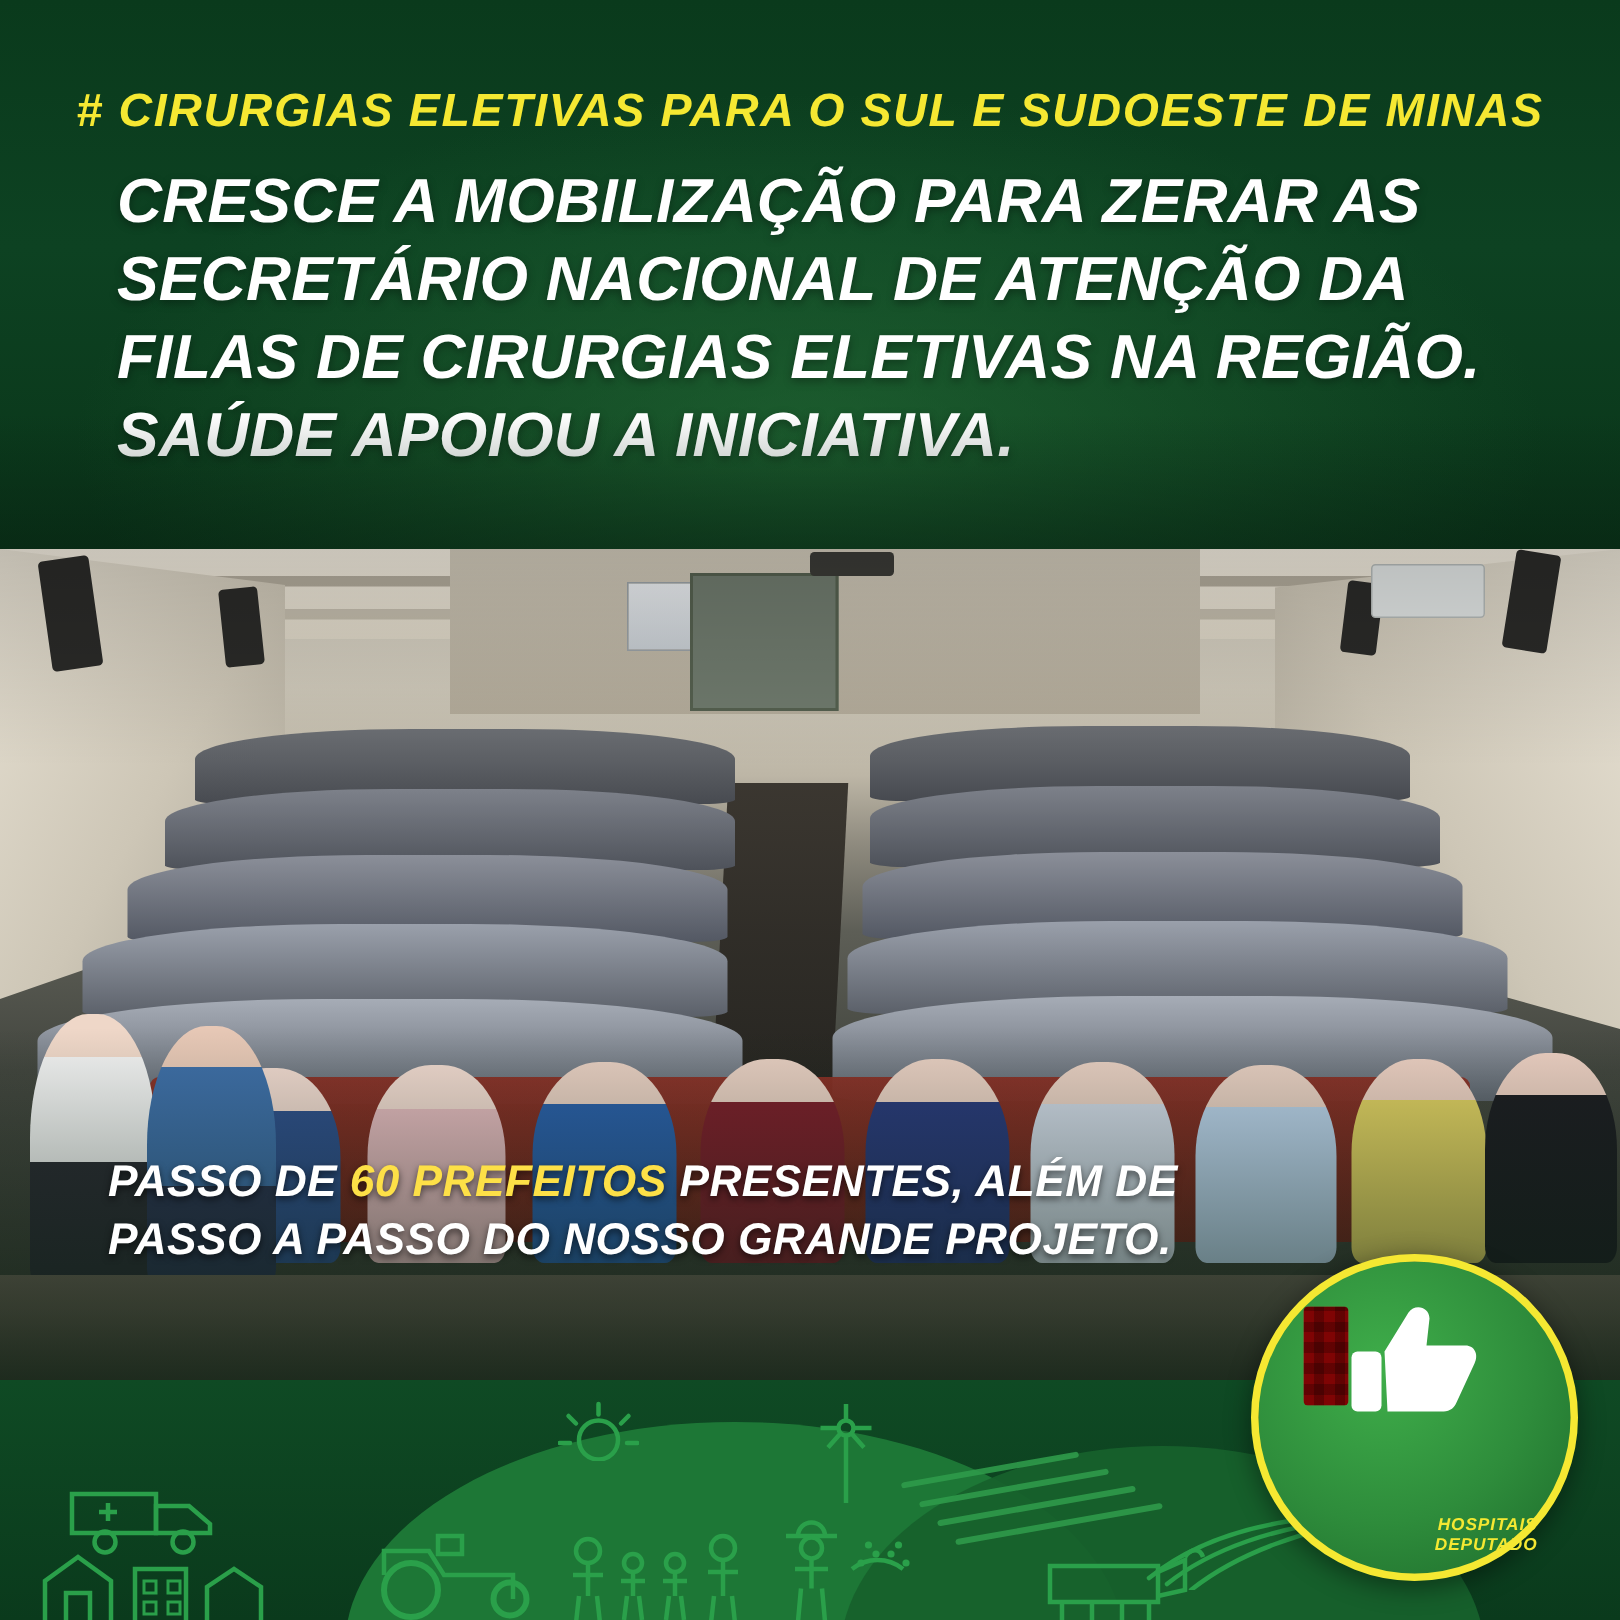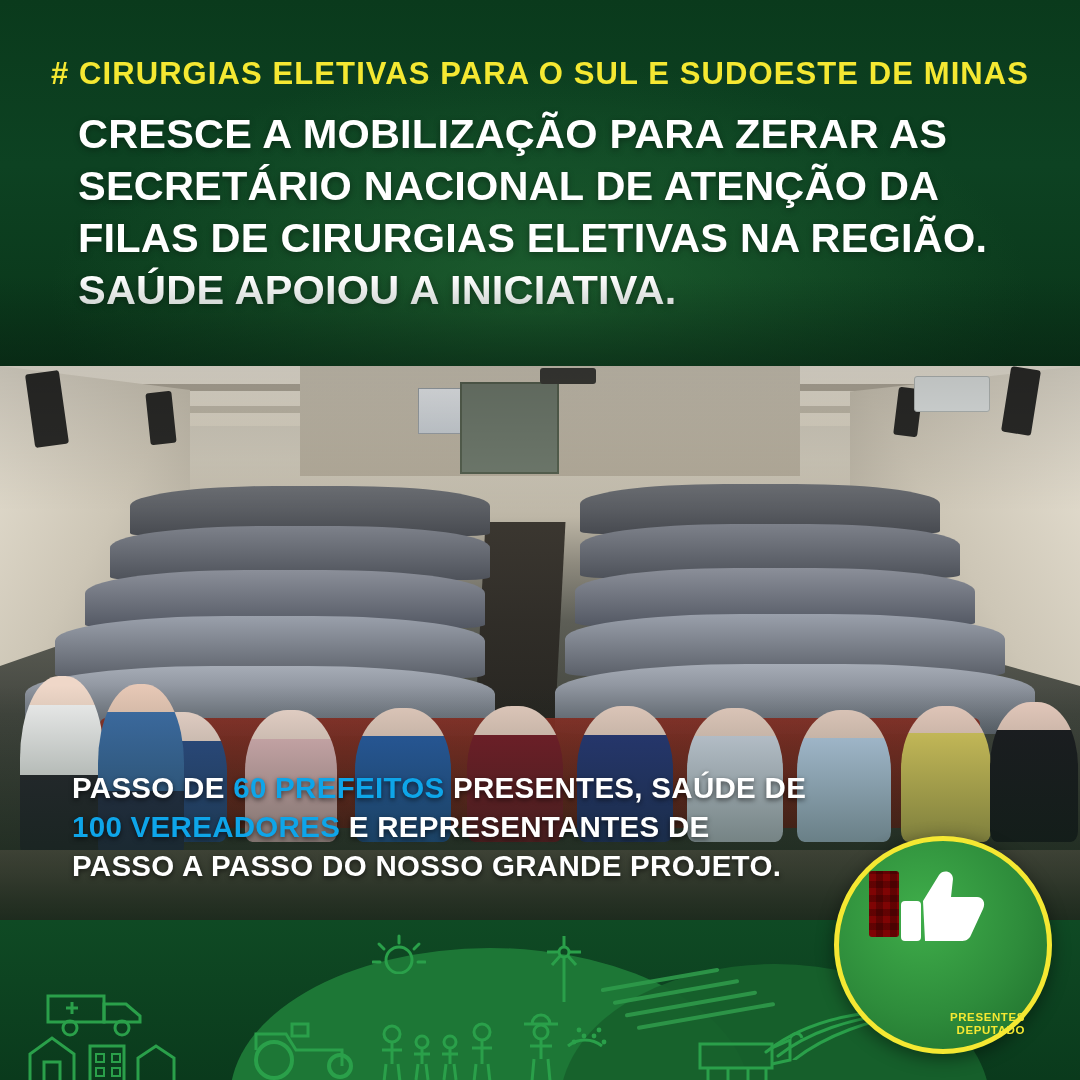--- a/index.html
+++ b/index.html
@@ -7,20 +7,21 @@
     padding: 0;
     background: #0b2b16;
   }
   .poster {
     position: relative;
     width: 1080px;
     height: 1080px;
     overflow: hidden;
     font-family: "Liberation Sans", sans-serif;
     background: #0d3b1e;
+    font-style: italic;
   }
 
   
   .header {
     position: absolute;
     left: 0;
     top: 0;
     width: 1080px;
     height: 366px;
     background:
@@ -151,21 +152,21 @@
     width: 860px;
     color: #ffffff;
     font-size: 29.5px;
     line-height: 39px;
     font-weight: bold;
     letter-spacing: 0.3px;
     text-shadow: 0 2px 5px rgba(0,0,0,0.6);
     z-index: 5;
   }
   .subtext div { white-space: nowrap; }
-  .hl { color: #0ea5e9; }
+  .hl { color: #fde047; }
 
   
   .bottom {
     position: absolute;
     left: 0;
     top: 920px;
     width: 1080px;
     height: 160px;
     background: linear-gradient(180deg, #0f4a24 0%, #0a3a1c 100%);
     overflow: hidden;
@@ -296,24 +297,21 @@
       <div class="crowd-block" style="left:1010px;top:276px;width:88px;height:140px;background:linear-gradient(180deg,#eccfc2 0 20%,#1d1d22 20% 100%);border-radius:46% 46% 8% 8%;"></div>
       <div class="crowd-block" style="left:40px;top:250px;width:84px;height:180px;background:linear-gradient(180deg,#efd7c8 0 16%,#f2f2f2 16% 55%,#2b2b33 55% 100%);border-radius:46% 46% 6% 6%;"></div>
       <div class="crowd-block" style="left:118px;top:258px;width:86px;height:172px;background:linear-gradient(180deg,#e7c8b6 0 16%,#3f6fa8 16% 62%,#2b3350 62% 100%);border-radius:46% 46% 6% 6%;"></div>
     </div>
     <div class="floor"></div>
     <div class="photo-shade"></div>
   </div>
 
   <div class="subtext">
     <div>
-      <span>PASSO DE </span><span class="hl">60 PREFEITOS</span><span> PRESENTES, SAÚDE DE</span>
-    </div>
-    <div>
-      <span class="hl">100 VEREADORES</span><span> E REPRESENTANTES DE</span>
+      <span>PASSO DE </span><span class="hl">60 PREFEITOS</span><span> PRESENTES, ALÉM DE</span>
     </div>
     <div>PASSO A PASSO DO NOSSO GRANDE PROJETO.</div>
   </div>
 
   <div class="bottom">
     <div class="hill" style="left:230px;top:28px;width:520px;height:150px;"></div>
     <div class="hill" style="left:560px;top:44px;width:430px;height:140px;background:#17612c;"></div>
 
     <div class="field-line" style="left:600px;top:58px;width:120px;transform:rotate(-10deg);"></div>
     <div class="field-line" style="left:612px;top:70px;width:128px;transform:rotate(-10deg);"></div>
@@ -410,18 +408,18 @@
     </svg>
   </div>
 
   <div class="logo">
     <div class="logo-flag"></div>
     <svg class="logo-thumb" viewBox="0 0 96 78">
       <path d="M30 34 L46 8 C50 2 60 4 60 12 L58 30 L84 30 C90 30 93 36 90 42 L78 68 C76 73 72 74 68 74 L32 74 Z" fill="#ffffff"></path>
       <rect x="8" y="34" width="20" height="40" rx="4" fill="#ffffff"></rect>
     </svg>
     <div class="logo-role">
-      <div>PRESENTES</div>
+      <div>HOSPITAIS</div>
       <div>DEPUTADO</div>
     </div>
   </div>
 
 </div>
 
 </body></html>

